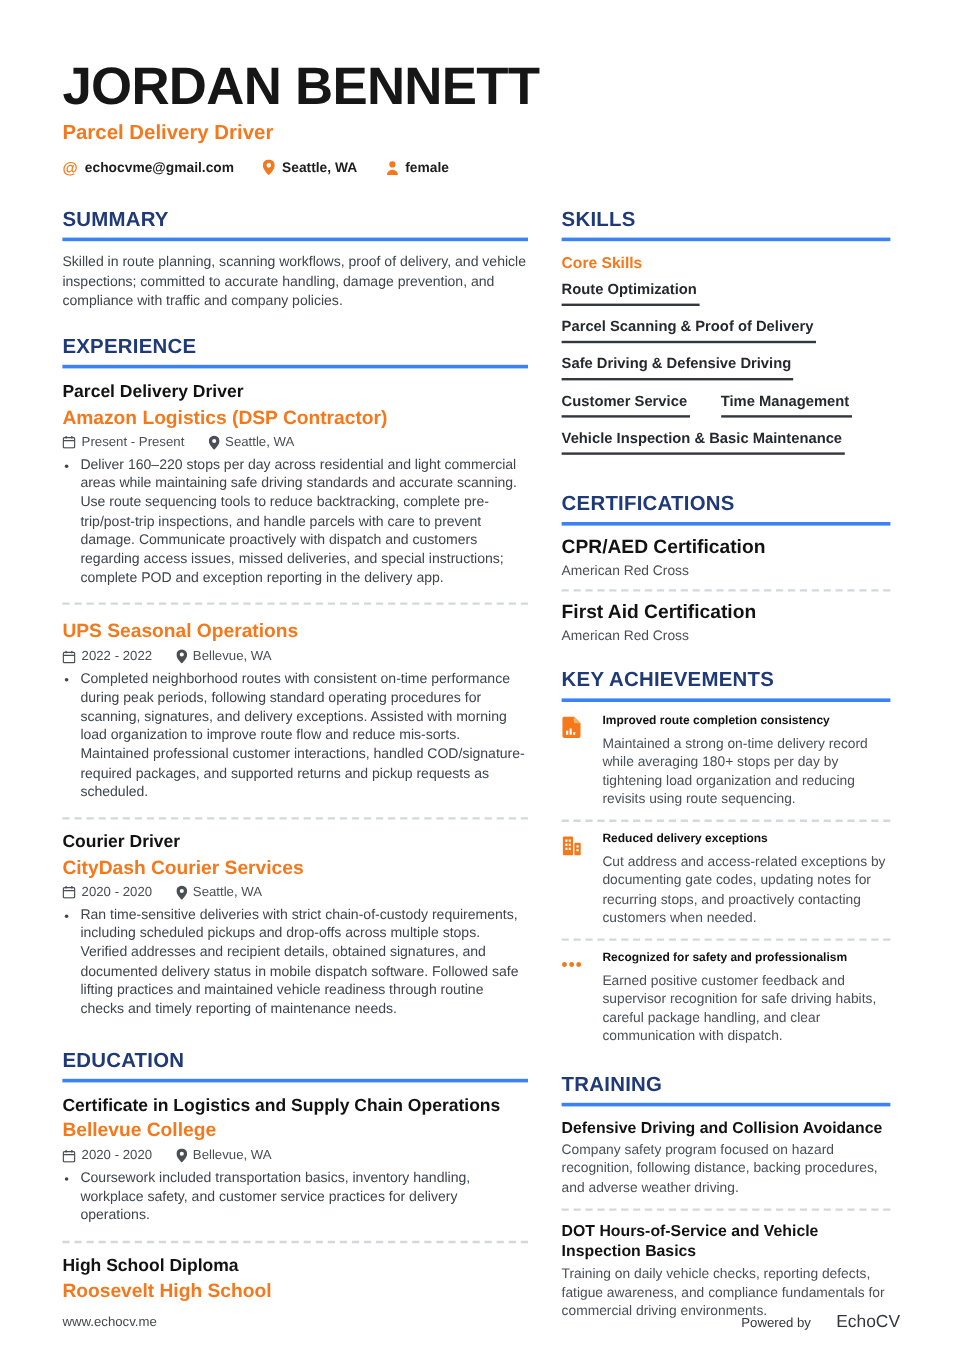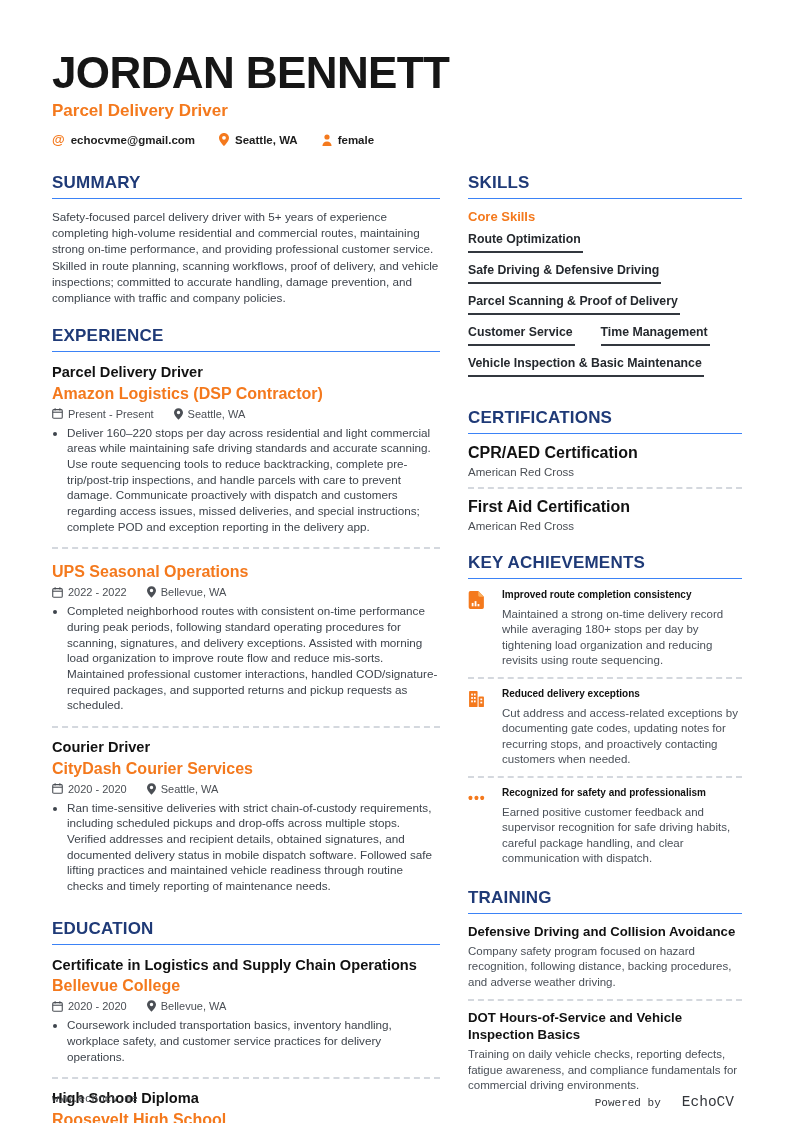--- a/index.html
+++ b/index.html
@@ -16,21 +16,21 @@
   .contact-item { display:flex; align-items:center; gap:6px; }
   .at-glyph { color:#F4791D; font-size:13px; font-weight:700; }
   .icon-svg { display:block; }
   
   .cols { display:flex; gap:28px; margin-top:26px; }
   .col-left { width:388px; flex:none; }
   .col-right { flex:1; min-width:0; }
   .section { margin-bottom:21px; }
   .sec-title {
     font-size:17px; font-weight:800; color:#1F3A77; letter-spacing:.2px;
-    border-bottom:1px solid #3b82f6; padding-bottom:5px; margin:0 0 10px 0;
+    border-bottom:3px solid #3b82f6; padding-bottom:5px; margin:0 0 10px 0;
   }
   
   .summary-p { font-size:11.7px; line-height:1.34; color:#3E444C; margin:0 0 2px 0; }
   
   .entry { padding:2px 0 4px 0; }
   .entry-title { font-size:14.6px; font-weight:800; color:#121212; margin:0; line-height:1.2; }
   .entry-org { font-size:16px; font-weight:700; color:#F4791D; margin:3px 0 0 0; }
   .entry-meta { display:flex; align-items:center; gap:20px; margin-top:5px; font-size:11px; color:#4b4f55; }
   .meta-item { display:flex; align-items:center; gap:5px; }
   .bullets { margin:5px 0 0 15px; padding:0; }
@@ -50,21 +50,21 @@
   .train-title { font-size:13.2px; font-weight:800; color:#121212; margin:0; line-height:1.25; }
   .train-text { font-size:11.5px; line-height:1.34; color:#4a5058; margin:4px 0 0 0; }
   
   .ach-item { display:flex; align-items:flex-start; }
   .ach-icon { width:20px; flex:none; padding-top:2px; }
   .ach-body { margin-left:14px; }
   .ach-title { font-size:10px; font-weight:800; color:#121212; margin:0; line-height:1.25; }
   .ach-text { font-size:11.5px; line-height:1.34; color:#4a5058; margin:5px 0 0 0; }
   .ellipsis-dots { color:#F4791D; font-size:14px; font-weight:900; letter-spacing:1px; line-height:10px; }
   
-  .footer { position:absolute; left:52px; right:60px; bottom:12px; display:flex; justify-content:space-between; align-items:flex-start;font-family:Liberation Mono, monospace; }
+  .footer { position:absolute; left:52px; right:44px; bottom:12px; display:flex; justify-content:space-between; align-items:center; }
   .footer-site { font-size:11px; color:#45484d; }
   .footer-powered { font-size:11px; color:#33363b; }
   .footer-brand { font-size:14.5px; color:#33363b; margin-left:21px; }
 </style>
 </head>
 <body>
 
 <div class="page">
 
   <div>
@@ -90,21 +90,20 @@
       </span>
     </div>
   </div>
 
   <div class="cols">
 
     <div class="col-left">
 
       <div class="section">
         <h2 class="sec-title">SUMMARY</h2>
-        <p class="summary-p">Safety-focused parcel delivery driver with 5+ years of experience completing high-volume residential and commercial routes, maintaining strong on-time performance, and providing professional customer service.</p>
         <p class="summary-p">Skilled in route planning, scanning workflows, proof of delivery, and vehicle inspections; committed to accurate handling, damage prevention, and compliance with traffic and company policies.</p>
       </div>
 
       <div class="section">
         <h2 class="sec-title">EXPERIENCE</h2>
 
         <div class="entry">
           <h3 class="entry-title">Parcel Delivery Driver</h3>
           <div class="entry-org">Amazon Logistics (DSP Contractor)</div>
           <div class="entry-meta">
@@ -219,22 +218,22 @@
 
     </div>
 
     <div class="col-right">
 
       <div class="section">
         <h2 class="sec-title">SKILLS</h2>
         <div class="skills-group-label">Core Skills</div>
         <div class="skills-wrap">
           <span class="skill-item">Route Optimization</span>
+          <span class="skill-item">Parcel Scanning &amp; Proof of Delivery</span>
           <span class="skill-item">Safe Driving &amp; Defensive Driving</span>
-          <span class="skill-item">Parcel Scanning &amp; Proof of Delivery</span>
           <span class="skill-item">Customer Service</span>
           <span class="skill-item">Time Management</span>
           <span class="skill-item">Vehicle Inspection &amp; Basic Maintenance</span>
         </div>
       </div>
 
       <div class="section">
         <h2 class="sec-title">CERTIFICATIONS</h2>
         <div>
           <p class="cert-name">CPR/AED Certification</p>

